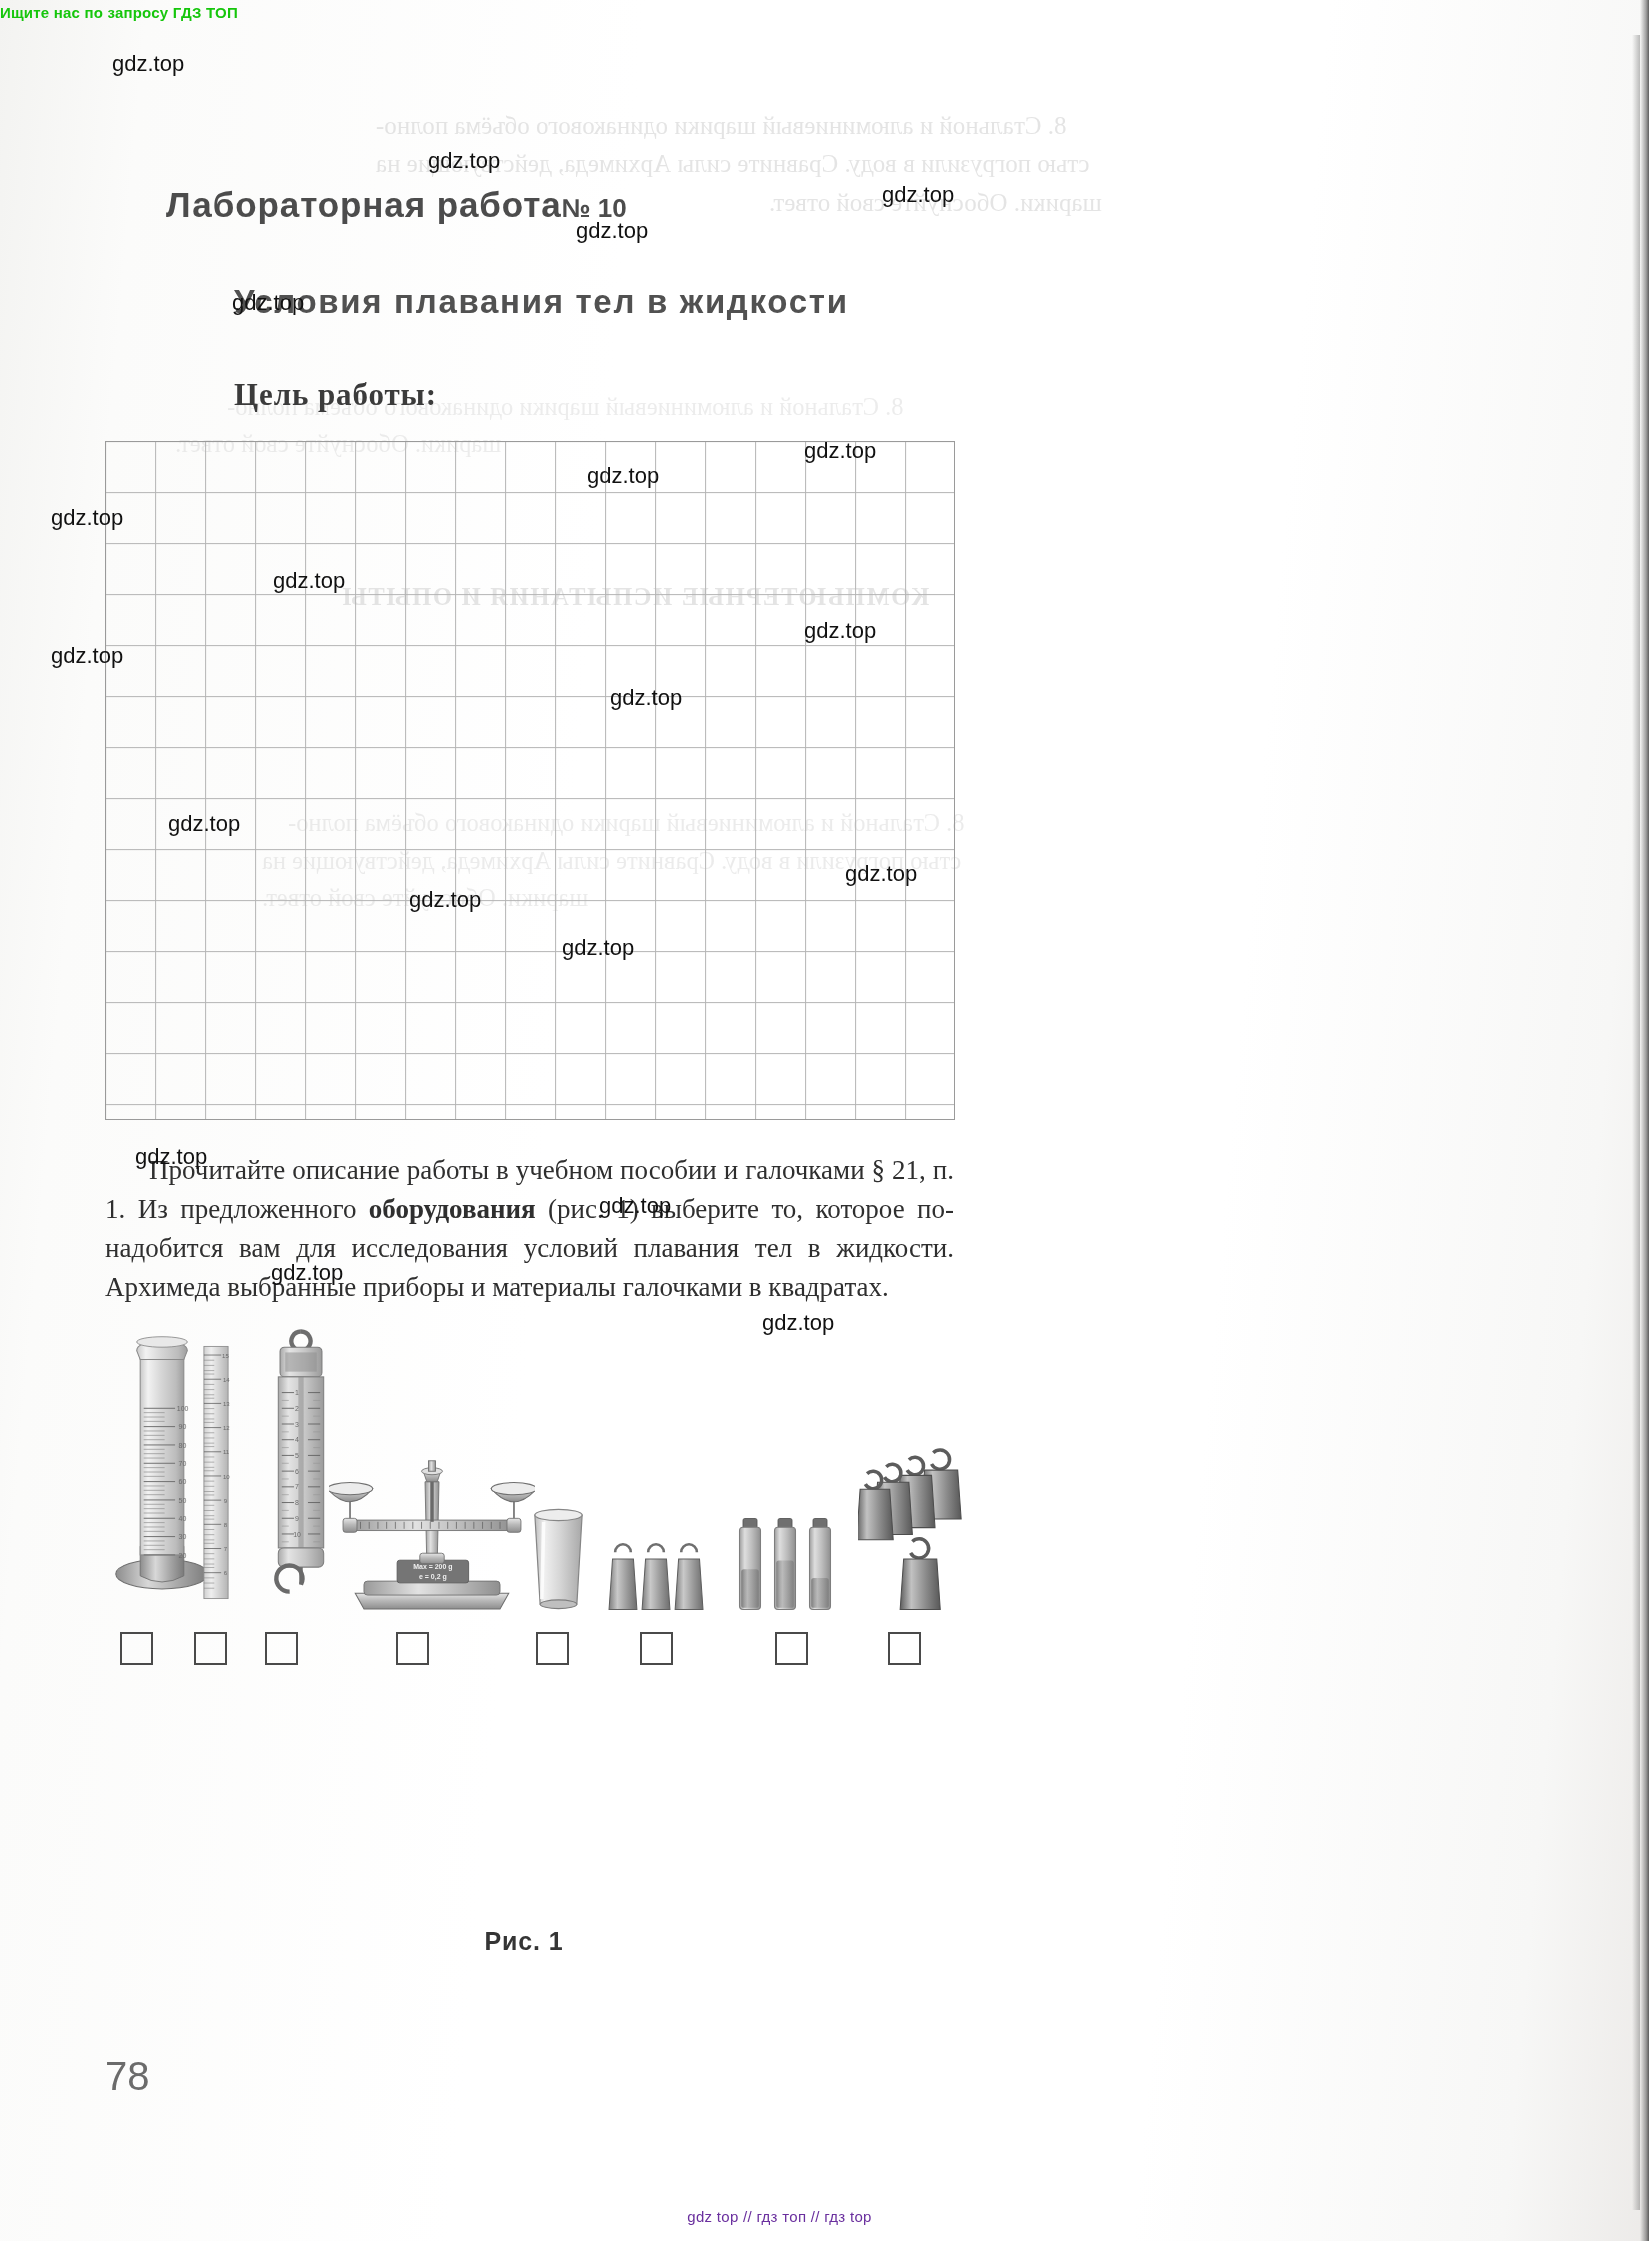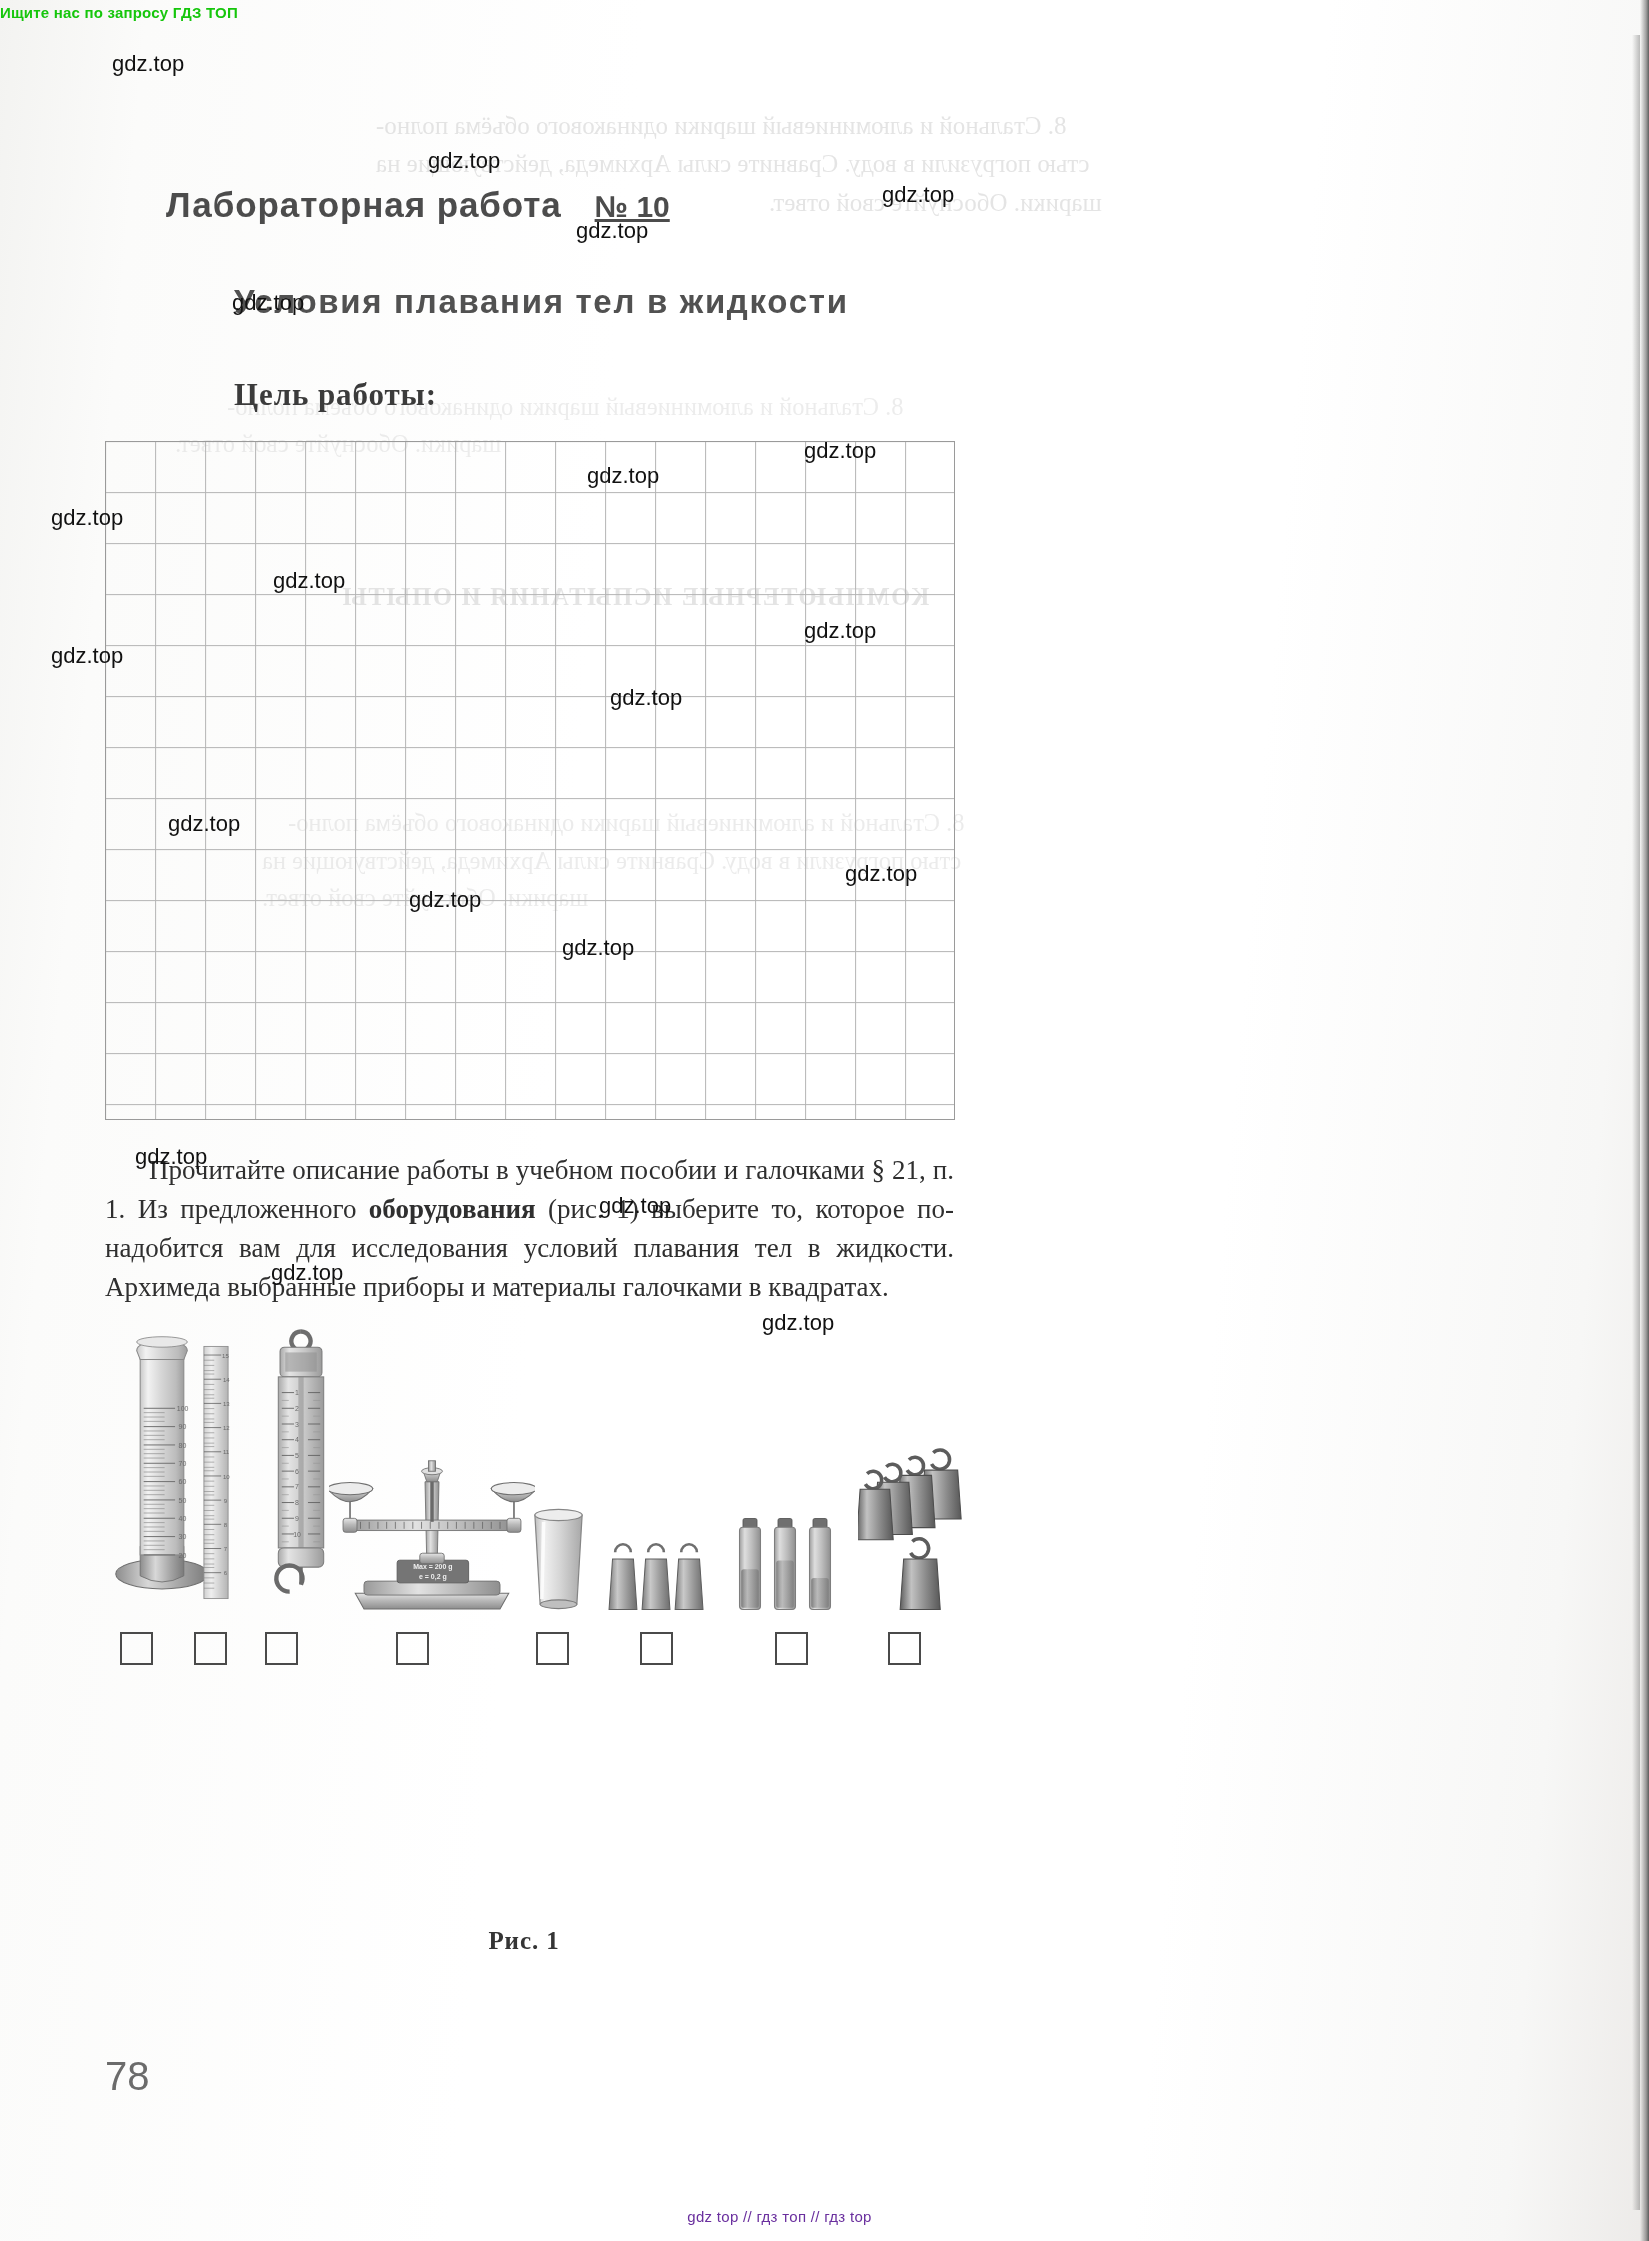--- a/index.html
+++ b/index.html
@@ -39,21 +39,21 @@
     font-size:15px;font-weight:700;color:#16c60c;letter-spacing:0.2px;
   }
 
   
   #h-lab{
     position:absolute;left:166px;top:185px;
     font-family:"Liberation Sans",sans-serif;
     font-weight:700;font-size:35px;letter-spacing:0.9px;color:#4c4c4c;
     white-space:nowrap;
   }
-  #h-lab .num{font-size:30px;letter-spacing:0;margin-left:33px;text-decoration:underline;}
+  #h-lab .num{font-size:26px;letter-spacing:0;}
   #h-sub{
     position:absolute;left:234px;top:283px;
     font-family:"Liberation Sans",sans-serif;
     font-weight:700;font-size:33px;letter-spacing:1.7px;color:#515151;
     white-space:nowrap;
   }
   #h-goal{
     position:absolute;left:234px;top:377px;
     font-family:"Liberation Serif",serif;
     font-weight:700;font-size:31px;letter-spacing:0.9px;color:#3b3b3b;
@@ -88,21 +88,21 @@
   }
   .eq{position:absolute;bottom:0;}
 
   
   .cbx{
     position:absolute;width:33px;height:33px;border:2.6px solid #4a4a4a;
     background:transparent;box-sizing:border-box;
   }
   #figcap{
     position:absolute;left:0;top:1927px;width:1048px;text-align:center;
-    font-family:Liberation Serif, serif;font-weight:700;
+    font-family:Liberation Sans, sans-serif;font-weight:700;
     font-size:25px;letter-spacing:0.9px;color:#353535;
   }
 
   
   #pageno{
     position:absolute;left:105px;top:2054px;
     font-family:"Liberation Sans",sans-serif;
     font-size:40px;color:#6b6b6b;text-align:right;
   }
 

